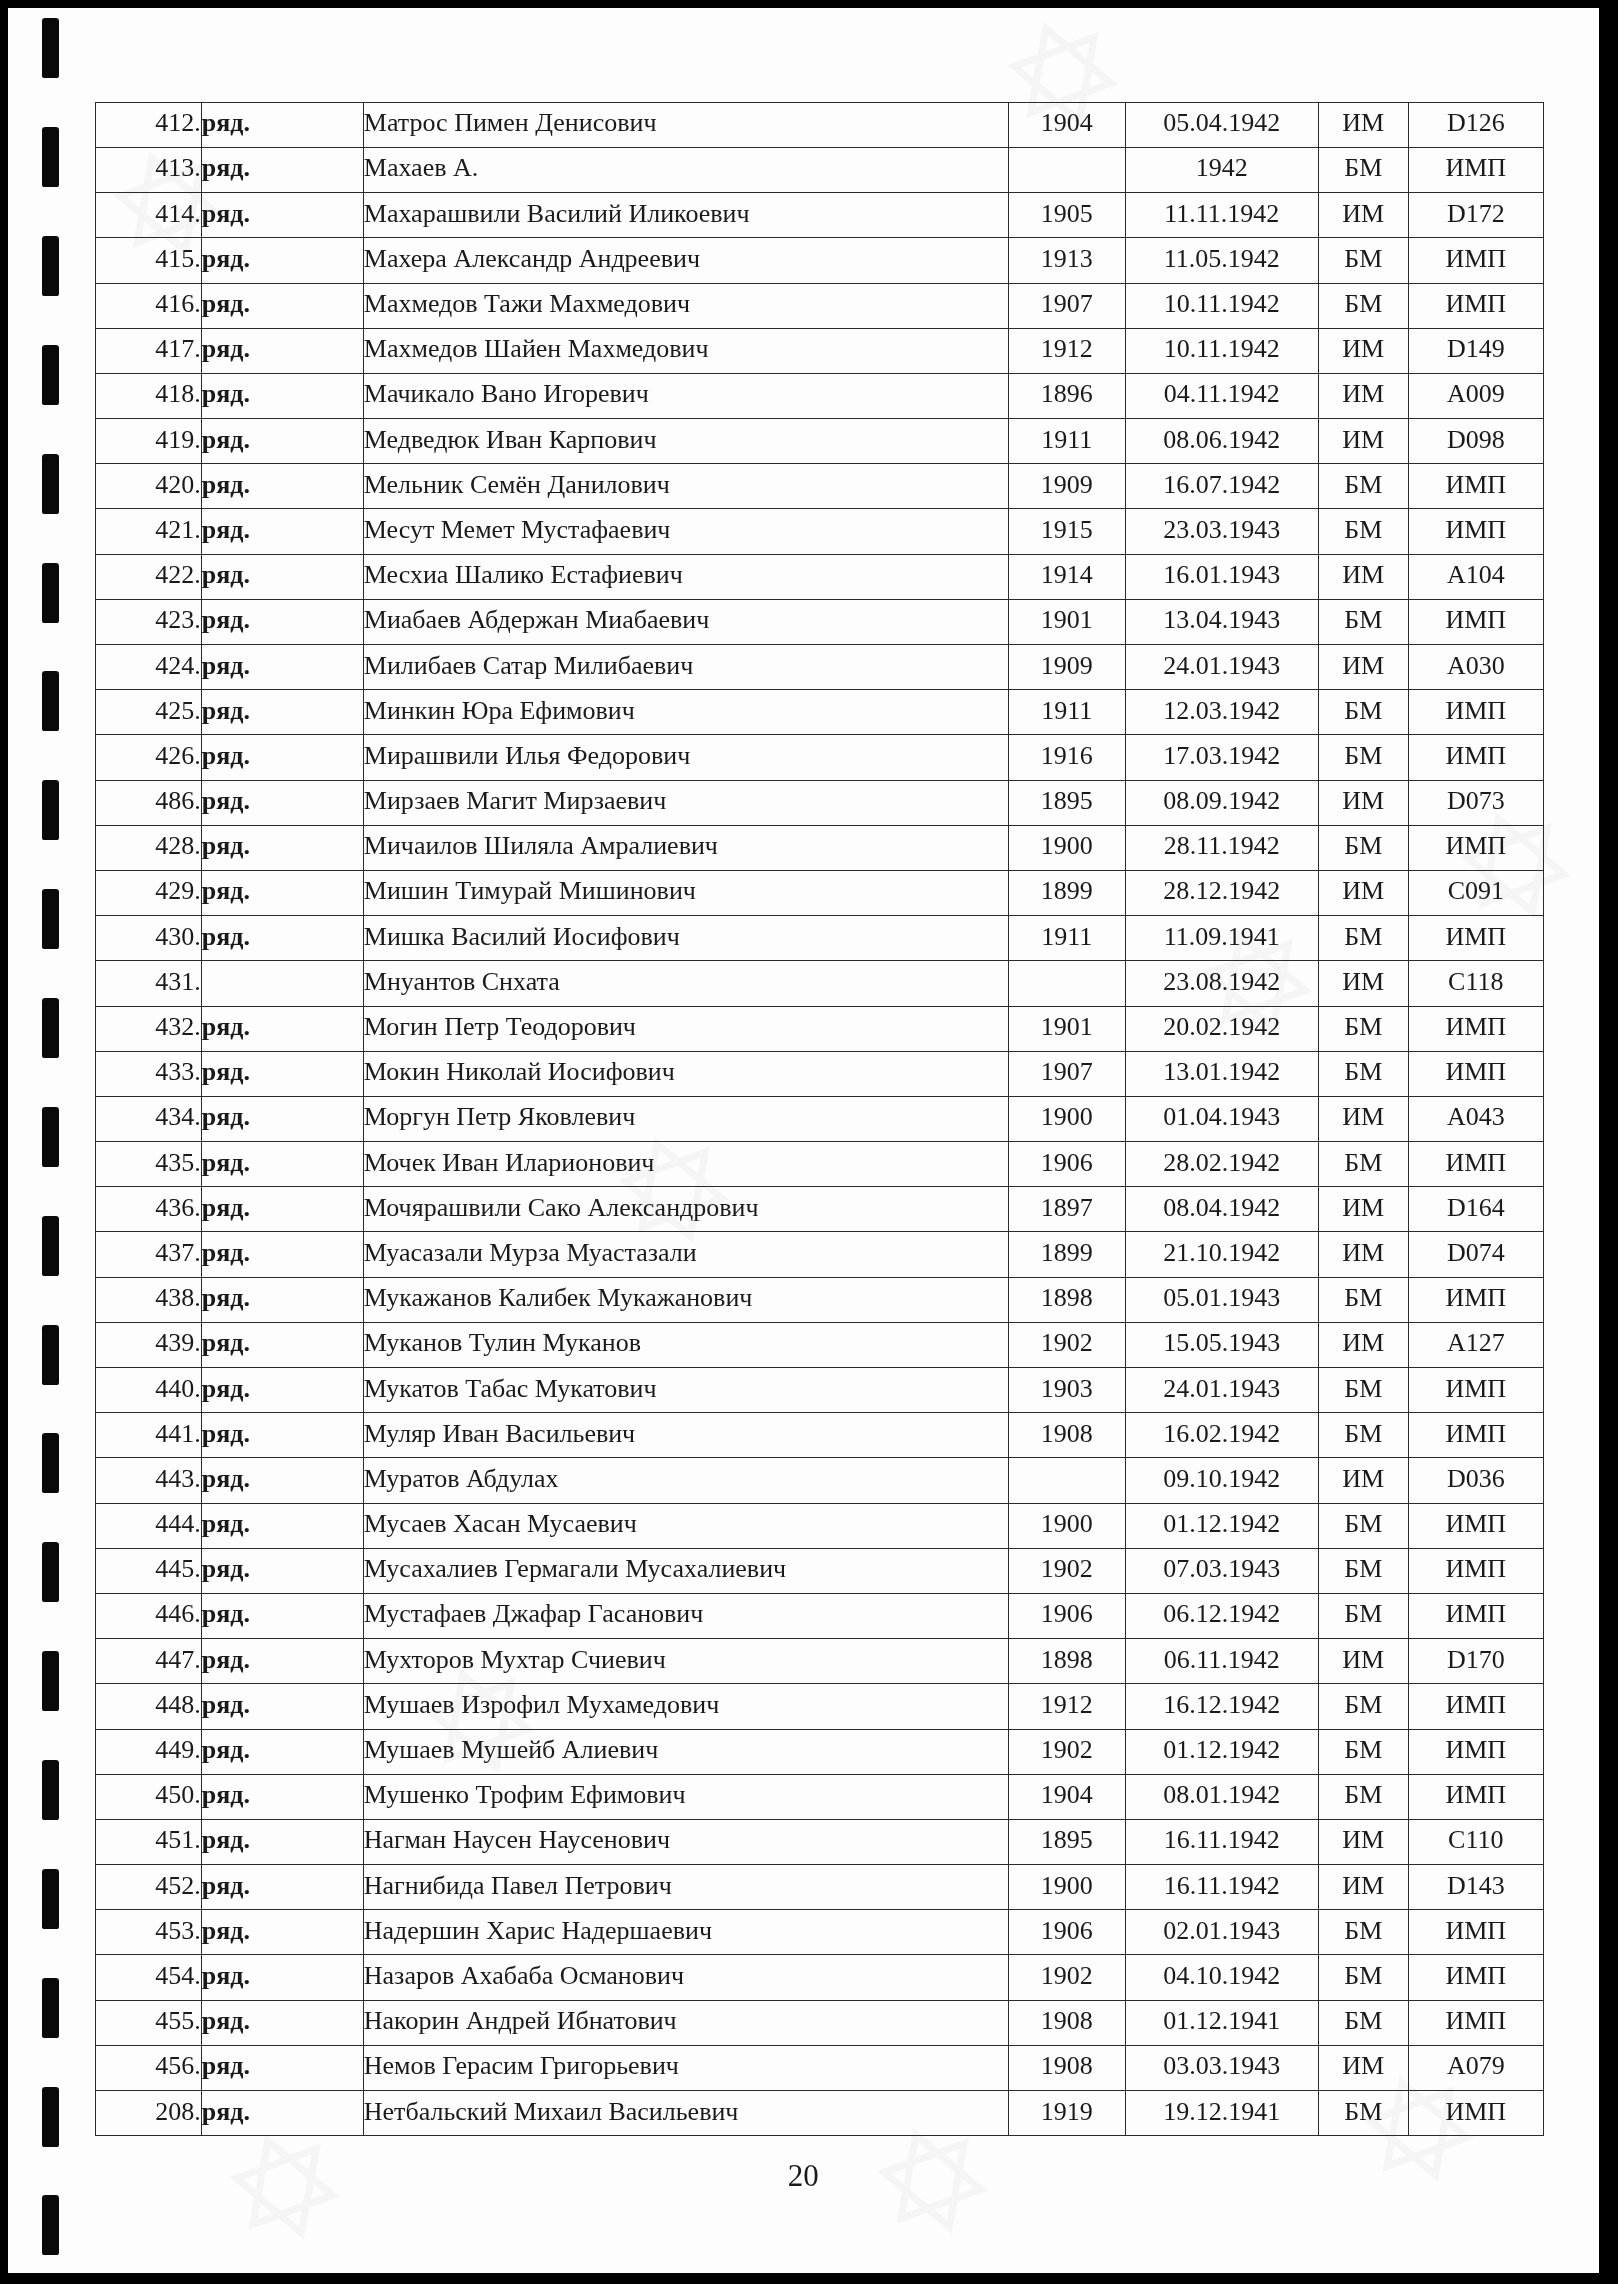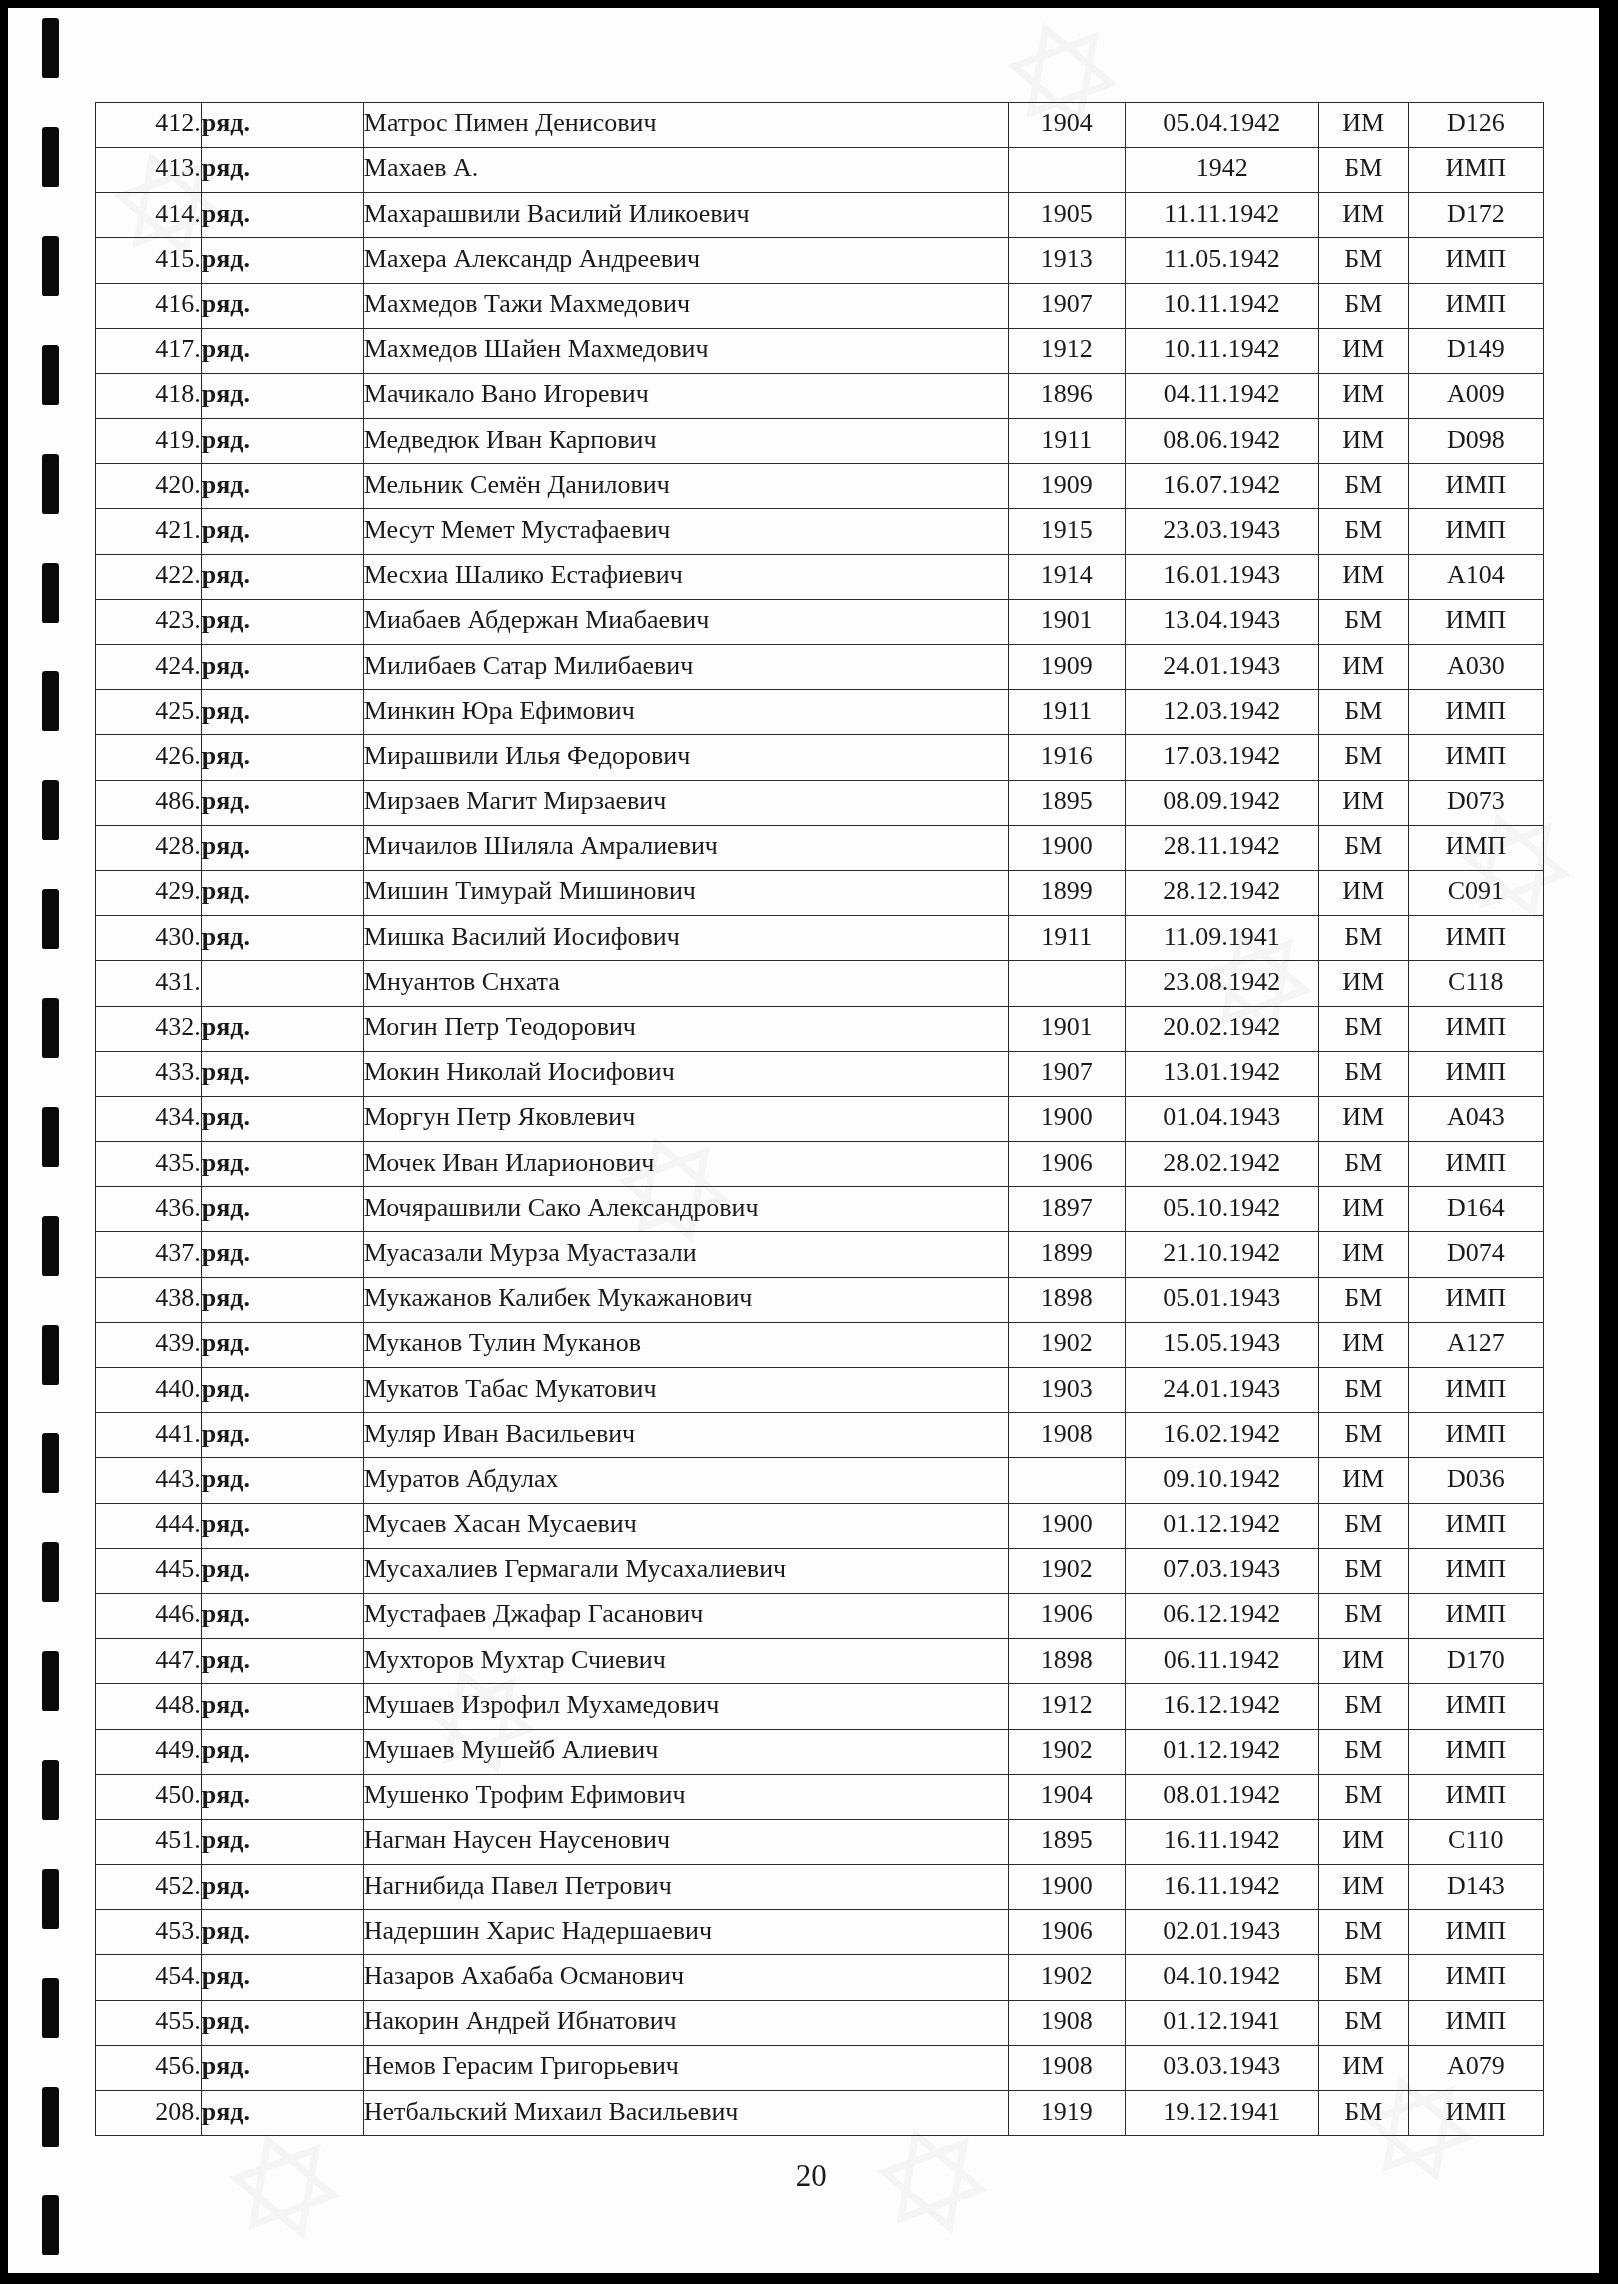--- a/index.html
+++ b/index.html
@@ -30,21 +30,21 @@
   table.roster td {
     border: 1.6px solid #2a2a2a; height: 41px; padding: 0 0 3.2px 0;
     white-space: nowrap; overflow: hidden; vertical-align: middle;
     line-height: 1;
   }
   td.c-num { text-align: right; padding-right: 11.7px; vertical-align: top; padding-top: 3.9px; }
   td.c-rank { text-align: left; padding-left: 14.3px; padding-top: 9px; font-weight: bold; }
   td.c-name { text-align: left; padding-left: 17px; }
   td.c-year, td.c-date, td.c-status, td.c-code { text-align: center; }
   .page-number {
-    position: absolute; top: 2150px; left: 8px; width: 1591px; text-align: center;
+    position: absolute; top: 2150px; left: 0; width: 1591px; text-align: center;
     font-size: 31px;
   }
 </style>
 </head>
 <body>
 
 <div class="page">
   <div id="watermarks">
       <div class="wm" style="left: 972px; top: -13px;">✡</div>
       <div class="wm" style="left: 78px; top: 117px;">✡</div>
@@ -305,21 +305,21 @@
           <td class="c-year">1906</td>
           <td class="c-date">28.02.1942</td>
           <td class="c-status">БМ</td>
           <td class="c-code">ИМП</td>
         </tr>
         <tr>
           <td class="c-num">436.</td>
           <td class="c-rank">ряд.</td>
           <td class="c-name">Мочярашвили Сако Александрович</td>
           <td class="c-year">1897</td>
-          <td class="c-date">05.10.1942</td>
+          <td class="c-date">08.04.1942</td>
           <td class="c-status">ИМ</td>
           <td class="c-code">D164</td>
         </tr>
         <tr>
           <td class="c-num">437.</td>
           <td class="c-rank">ряд.</td>
           <td class="c-name">Муасазали Мурза Муастазали</td>
           <td class="c-year">1899</td>
           <td class="c-date">21.10.1942</td>
           <td class="c-status">ИМ</td>

